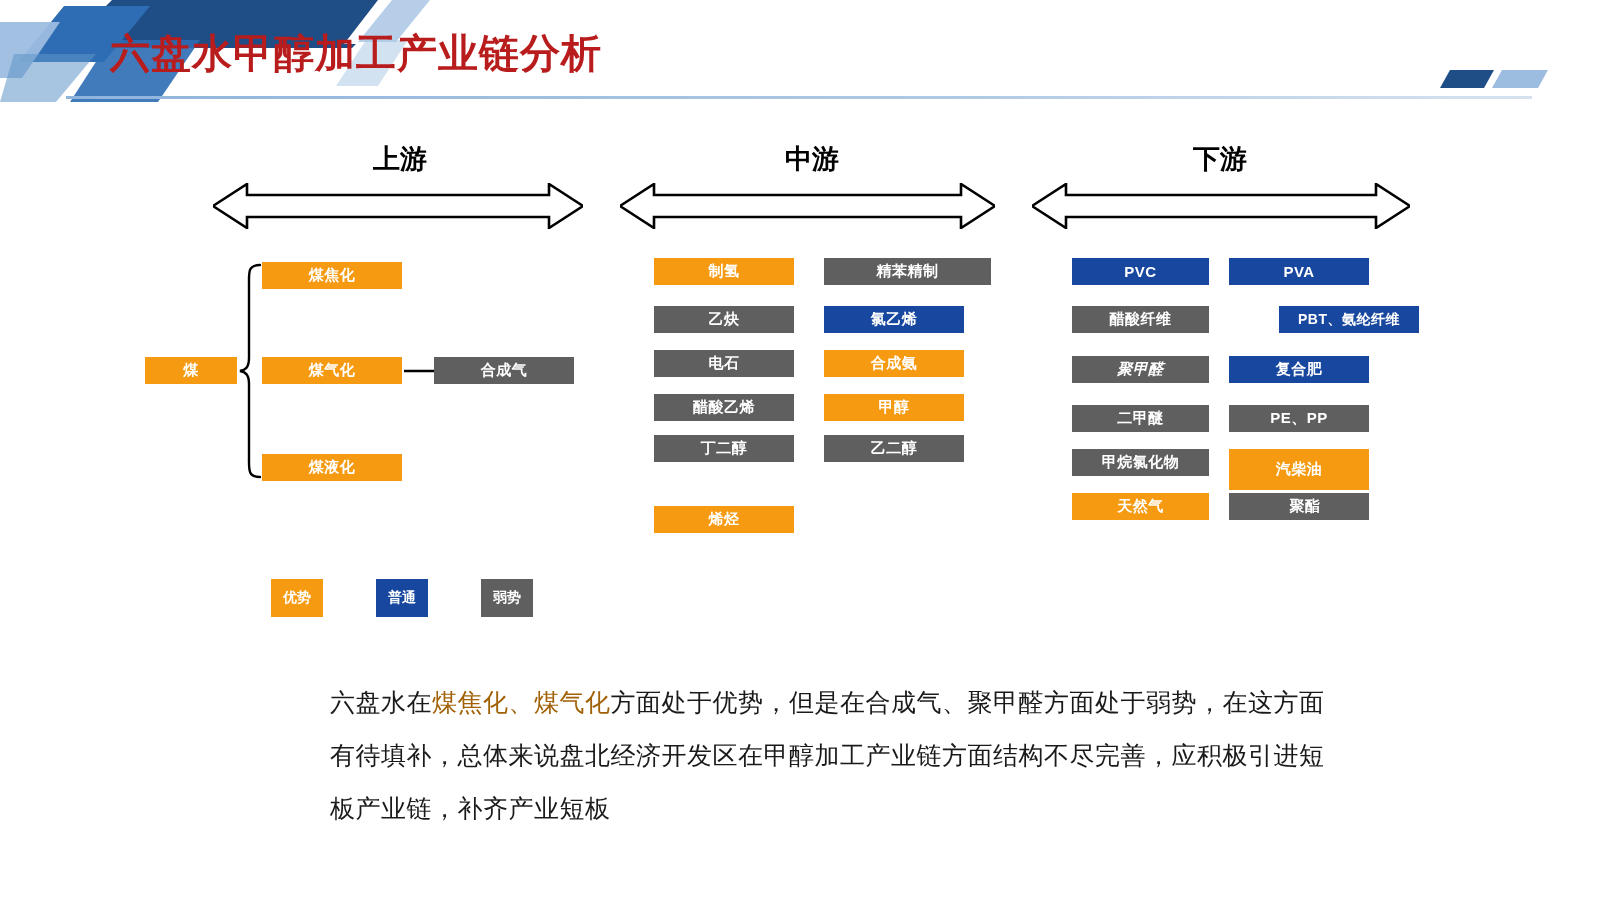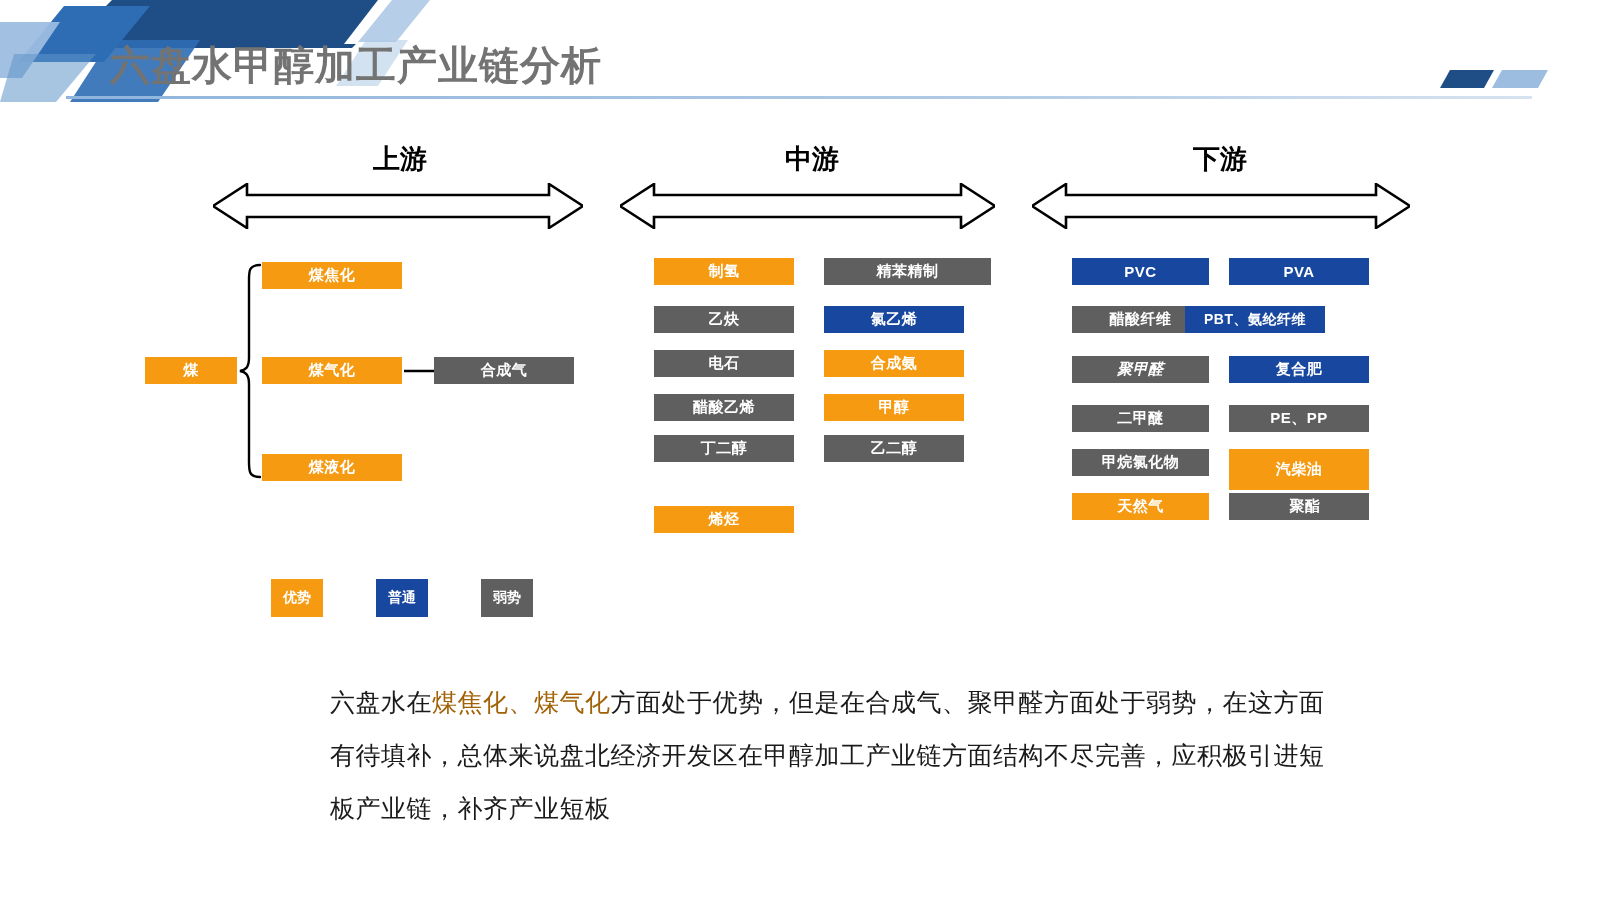--- a/index.html
+++ b/index.html
@@ -39,22 +39,21 @@
   }
   .title {
     position: absolute;
     left: 110px;
     top: 28px;
     font-size: 40px;
     font-weight: bold;
     letter-spacing: 1px;
     line-height: 50px;
     white-space: nowrap;
-    color: #737373;
-    margin-top: 12px;
+    color: #b91c1c;
   }
   .title-rule {
     position: absolute;
     left: 66px;
     top: 96px;
     width: 1466px;
     height: 3px;
     background: linear-gradient(to right, #8FB4DC 0%, #AFC9E4 60%, #D6E2F0 100%);
   }
 
@@ -224,21 +223,21 @@
   <div class="node c-gray" style="left:824px;top:435px;width:140px;height:27px;">乙二醇</div>
 
   <div class="node c-blue" style="left:1072px;top:258px;width:137px;height:27px;">PVC</div>
   <div class="node c-gray" style="left:1072px;top:306px;width:137px;height:27px;">醋酸纤维</div>
   <div class="node c-gray" style="left:1072px;top:356px;width:137px;height:27px;font-style:italic;">聚甲醛</div>
   <div class="node c-gray" style="left:1072px;top:405px;width:137px;height:27px;">二甲醚</div>
   <div class="node c-gray" style="left:1072px;top:449px;width:137px;height:27px;">甲烷氯化物</div>
   <div class="node c-orange" style="left:1072px;top:493px;width:137px;height:27px;">天然气</div>
 
   <div class="node c-blue" style="left:1229px;top:258px;width:140px;height:27px;">PVA</div>
-  <div class="node c-blue" style="left:1185px;top:306px;width:140px;height:27px;font-size:14px;">PBT、氨纶纤维</div>
+  <div class="node c-blue" style="left:1279px;top:306px;width:140px;height:27px;font-size:14px;">PBT、氨纶纤维</div>
   <div class="node c-blue" style="left:1229px;top:356px;width:140px;height:27px;">复合肥</div>
   <div class="node c-gray" style="left:1229px;top:405px;width:140px;height:27px;">PE、PP</div>
   <div class="node c-orange" style="left:1229px;top:449px;width:140px;height:41px;">汽柴油</div>
   <div class="node c-gray" style="left:1229px;top:493px;width:140px;height:27px;padding-left:12px;">聚酯</div>
 
   <div class="legend-item c-orange" style="left:271px;top:579px;">优势</div>
   <div class="legend-item c-blue" style="left:376px;top:579px;">普通</div>
   <div class="legend-item c-gray" style="left:481px;top:579px;">弱势</div>
 
   <div class="para">

